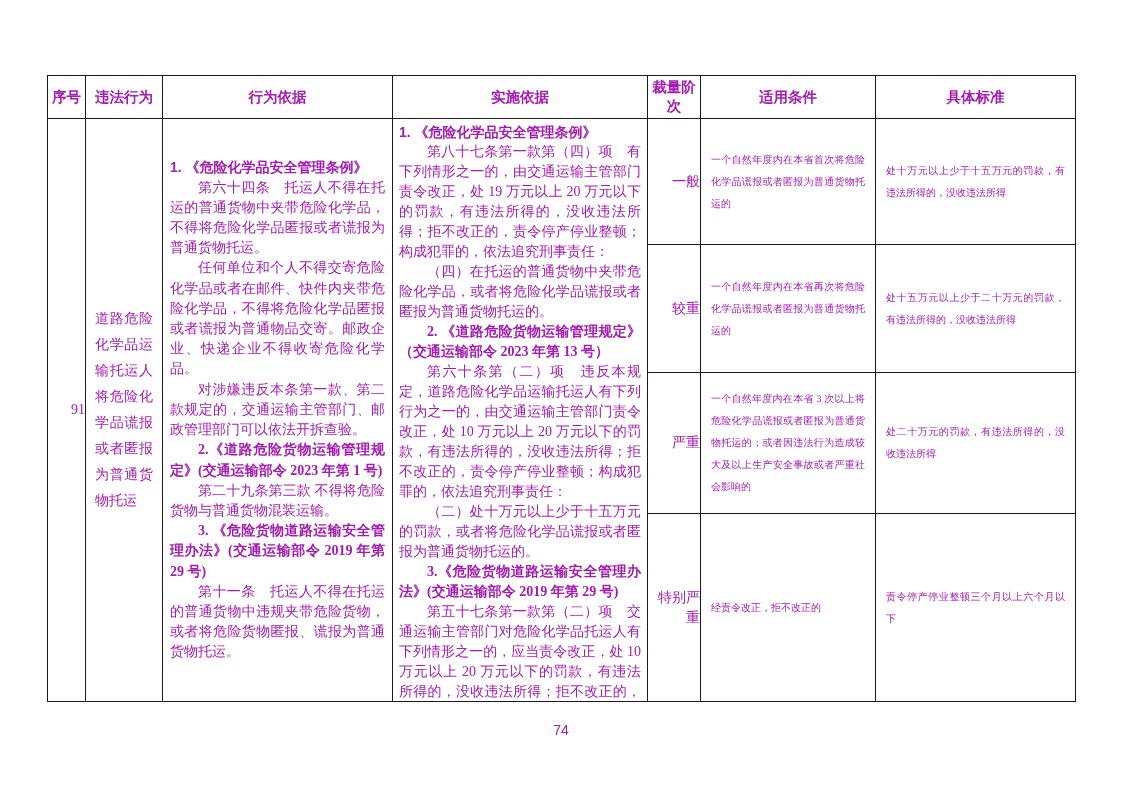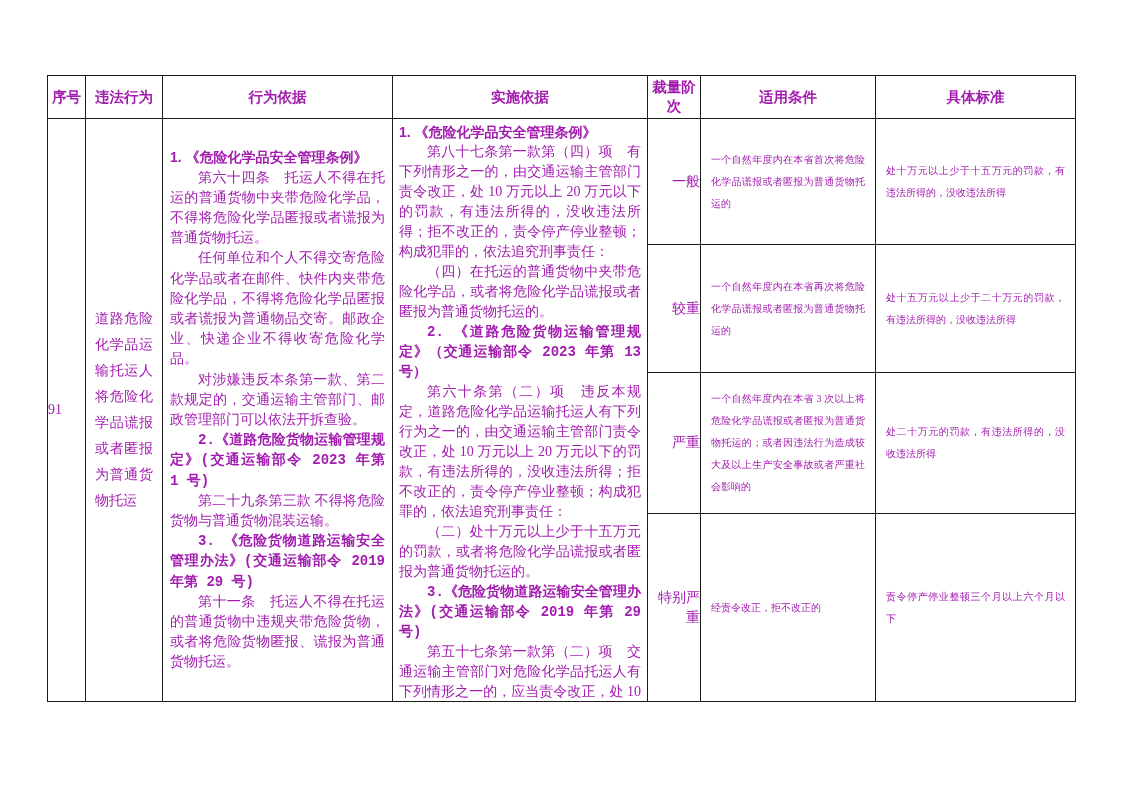--- a/index.html
+++ b/index.html
@@ -22,21 +22,21 @@
     font-size:14px;
     overflow:hidden;
   }
   .law-table th{
     font-family:"Liberation Sans","DejaVu Sans",sans-serif;
     font-weight:bold;font-size:14.5px;
     height:42px;line-height:19px;
     text-align:center;
   }
   
-  .cell-seq{text-align:left;}
+  .cell-seq{text-align:right;}
   
   .cell-violation{vertical-align:middle;}
   .violation-inner{
     width:58px;margin:0 auto;
     text-align:justify;text-justify:inter-character;
     line-height:26px;font-size:14px;
   }
   
   .cell-behavior{vertical-align:middle;}
   .behavior-inner{padding:0 7px;}
@@ -49,21 +49,21 @@
   }
   .behavior-inner p{line-height:20.2px;}
   .p-indent{text-indent:2em;}
   .p-heading-center{
     text-align:center;text-indent:0;
     font-weight:bold;
     font-family:"Liberation Sans","DejaVu Sans",sans-serif;
   }
   .p-heading-indent{
     text-indent:2em;font-weight:bold;
-    font-family:Liberation Mono, monospace;
+    font-family:Liberation Serif, serif;
   }
   
   .cell-level{text-align:right;line-height:20px;}
   .cell-condition,.cell-standard{vertical-align:middle;}
   .cell-condition .txt,.cell-standard .txt{
     padding:0 10px;
     text-align:justify;text-justify:inter-ideograph;
     line-height:22px;font-size:10px;
   }
   tr.tier-1{height:126px;}
@@ -116,21 +116,21 @@
           <p class="p-indent">对涉嫌违反本条第一款、第二款规定的，交通运输主管部门、邮政管理部门可以依法开拆查验。</p>
           <p class="p-heading-indent">2.《道路危险货物运输管理规定》(交通运输部令 2023 年第 1 号)</p>
           <p class="p-indent">第二十九条第三款 不得将危险货物与普通货物混装运输。</p>
           <p class="p-heading-indent">3. 《危险货物道路运输安全管理办法》(交通运输部令 2019 年第 29 号)</p>
           <p class="p-indent">第十一条　托运人不得在托运的普通货物中违规夹带危险货物，或者将危险货物匿报、谎报为普通货物托运。</p>
         </div>
       </td>
       <td class="cell-impl legal" rowspan="4">
         <div class="impl-inner">
           <p class="p-heading-center">1. 《危险化学品安全管理条例》</p>
-          <p class="p-indent">第八十七条第一款第（四）项　有下列情形之一的，由交通运输主管部门责令改正，处 10 万元以上 20 万元以下的罚款，有违法所得的，没收违法所得；拒不改正的，责令停产停业整顿；构成犯罪的，依法追究刑事责任：</p>
+          <p class="p-indent">第八十七条第一款第（四）项　有下列情形之一的，由交通运输主管部门责令改正，处 19 万元以上 20 万元以下的罚款，有违法所得的，没收违法所得；拒不改正的，责令停产停业整顿；构成犯罪的，依法追究刑事责任：</p>
           <p class="p-indent">（四）在托运的普通货物中夹带危险化学品，或者将危险化学品谎报或者匿报为普通货物托运的。</p>
           <p class="p-heading-indent">2. 《道路危险货物运输管理规定》（交通运输部令 2023 年第 13 号）</p>
           <p class="p-indent">第六十条第（二）项　违反本规定，道路危险化学品运输托运人有下列行为之一的，由交通运输主管部门责令改正，处 10 万元以上 20 万元以下的罚款，有违法所得的，没收违法所得；拒不改正的，责令停产停业整顿；构成犯罪的，依法追究刑事责任：</p>
           <p class="p-indent">（二）处十万元以上少于十五万元的罚款，或者将危险化学品谎报或者匿报为普通货物托运的。</p>
           <p class="p-heading-indent">3.《危险货物道路运输安全管理办法》(交通运输部令 2019 年第 29 号)</p>
           <p class="p-indent">第五十七条第一款第（二）项　交通运输主管部门对危险化学品托运人有下列情形之一的，应当责令改正，处 10 万元以上 20 万元以下的罚款，有违法所得的，没收违法所得；拒不改正的，责令停产停业整顿：</p>
 
         </div>
       </td>
       <td class="cell-level">一般</td>
@@ -167,13 +167,14 @@
       <td class="cell-condition">
             <div class="txt">经责令改正，拒不改正的</div>
           </td>
       <td class="cell-standard">
             <div class="txt">责令停产停业整顿三个月以上六个月以下</div>
           </td>
     </tr>
   </tbody>
     </table>
 
+  <div class="page-number">74</div>
 </div>
 
 </body></html>

